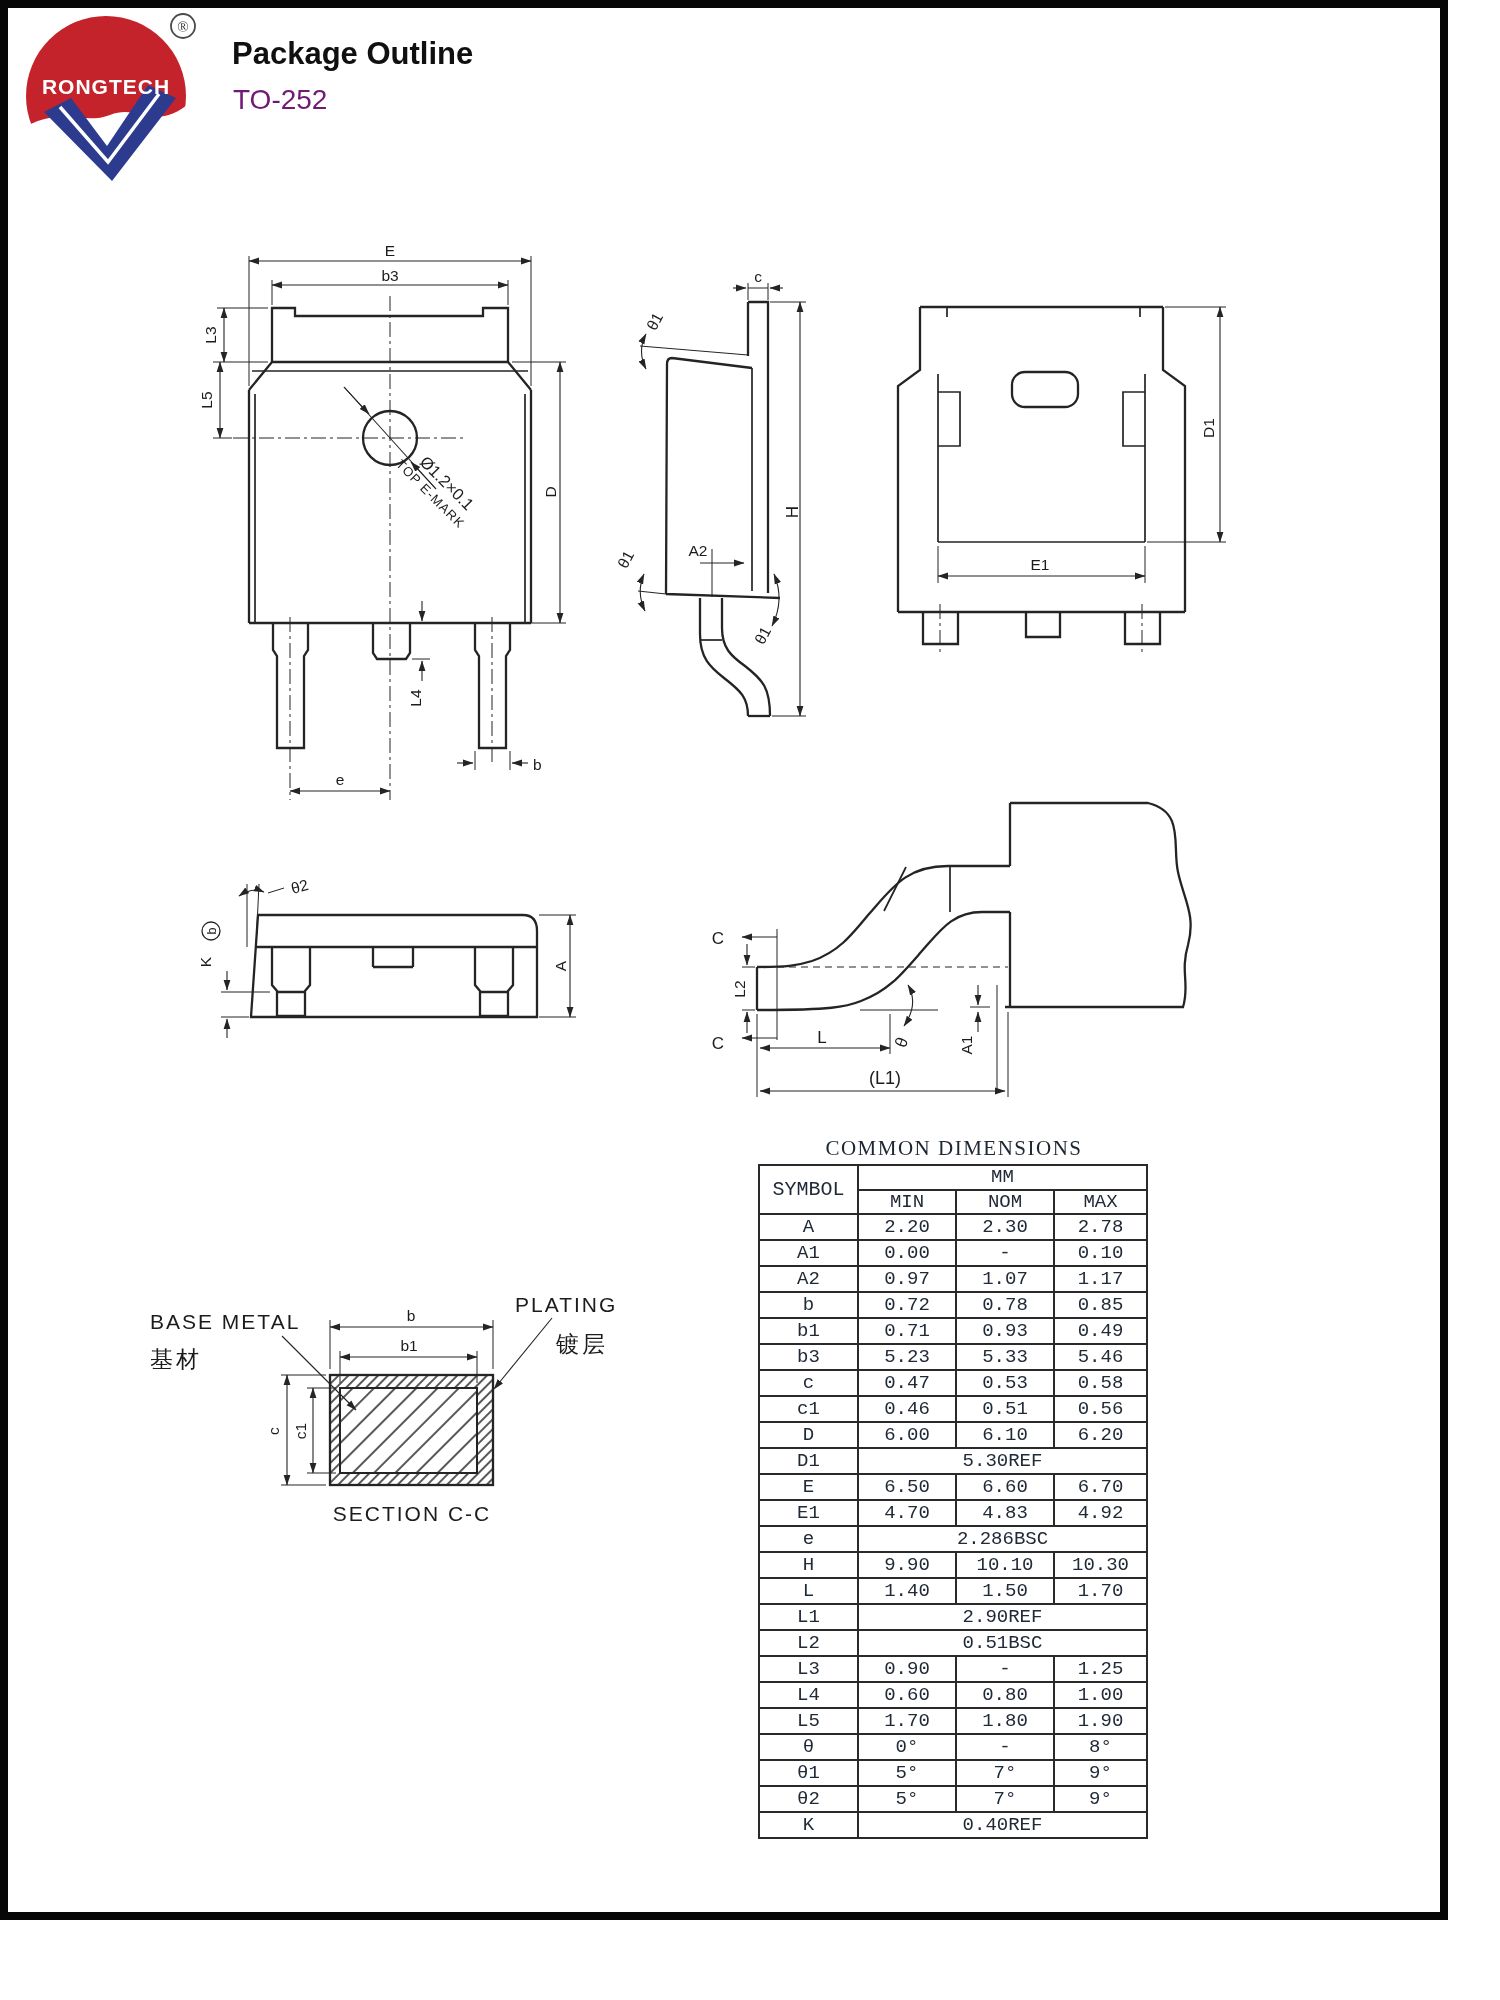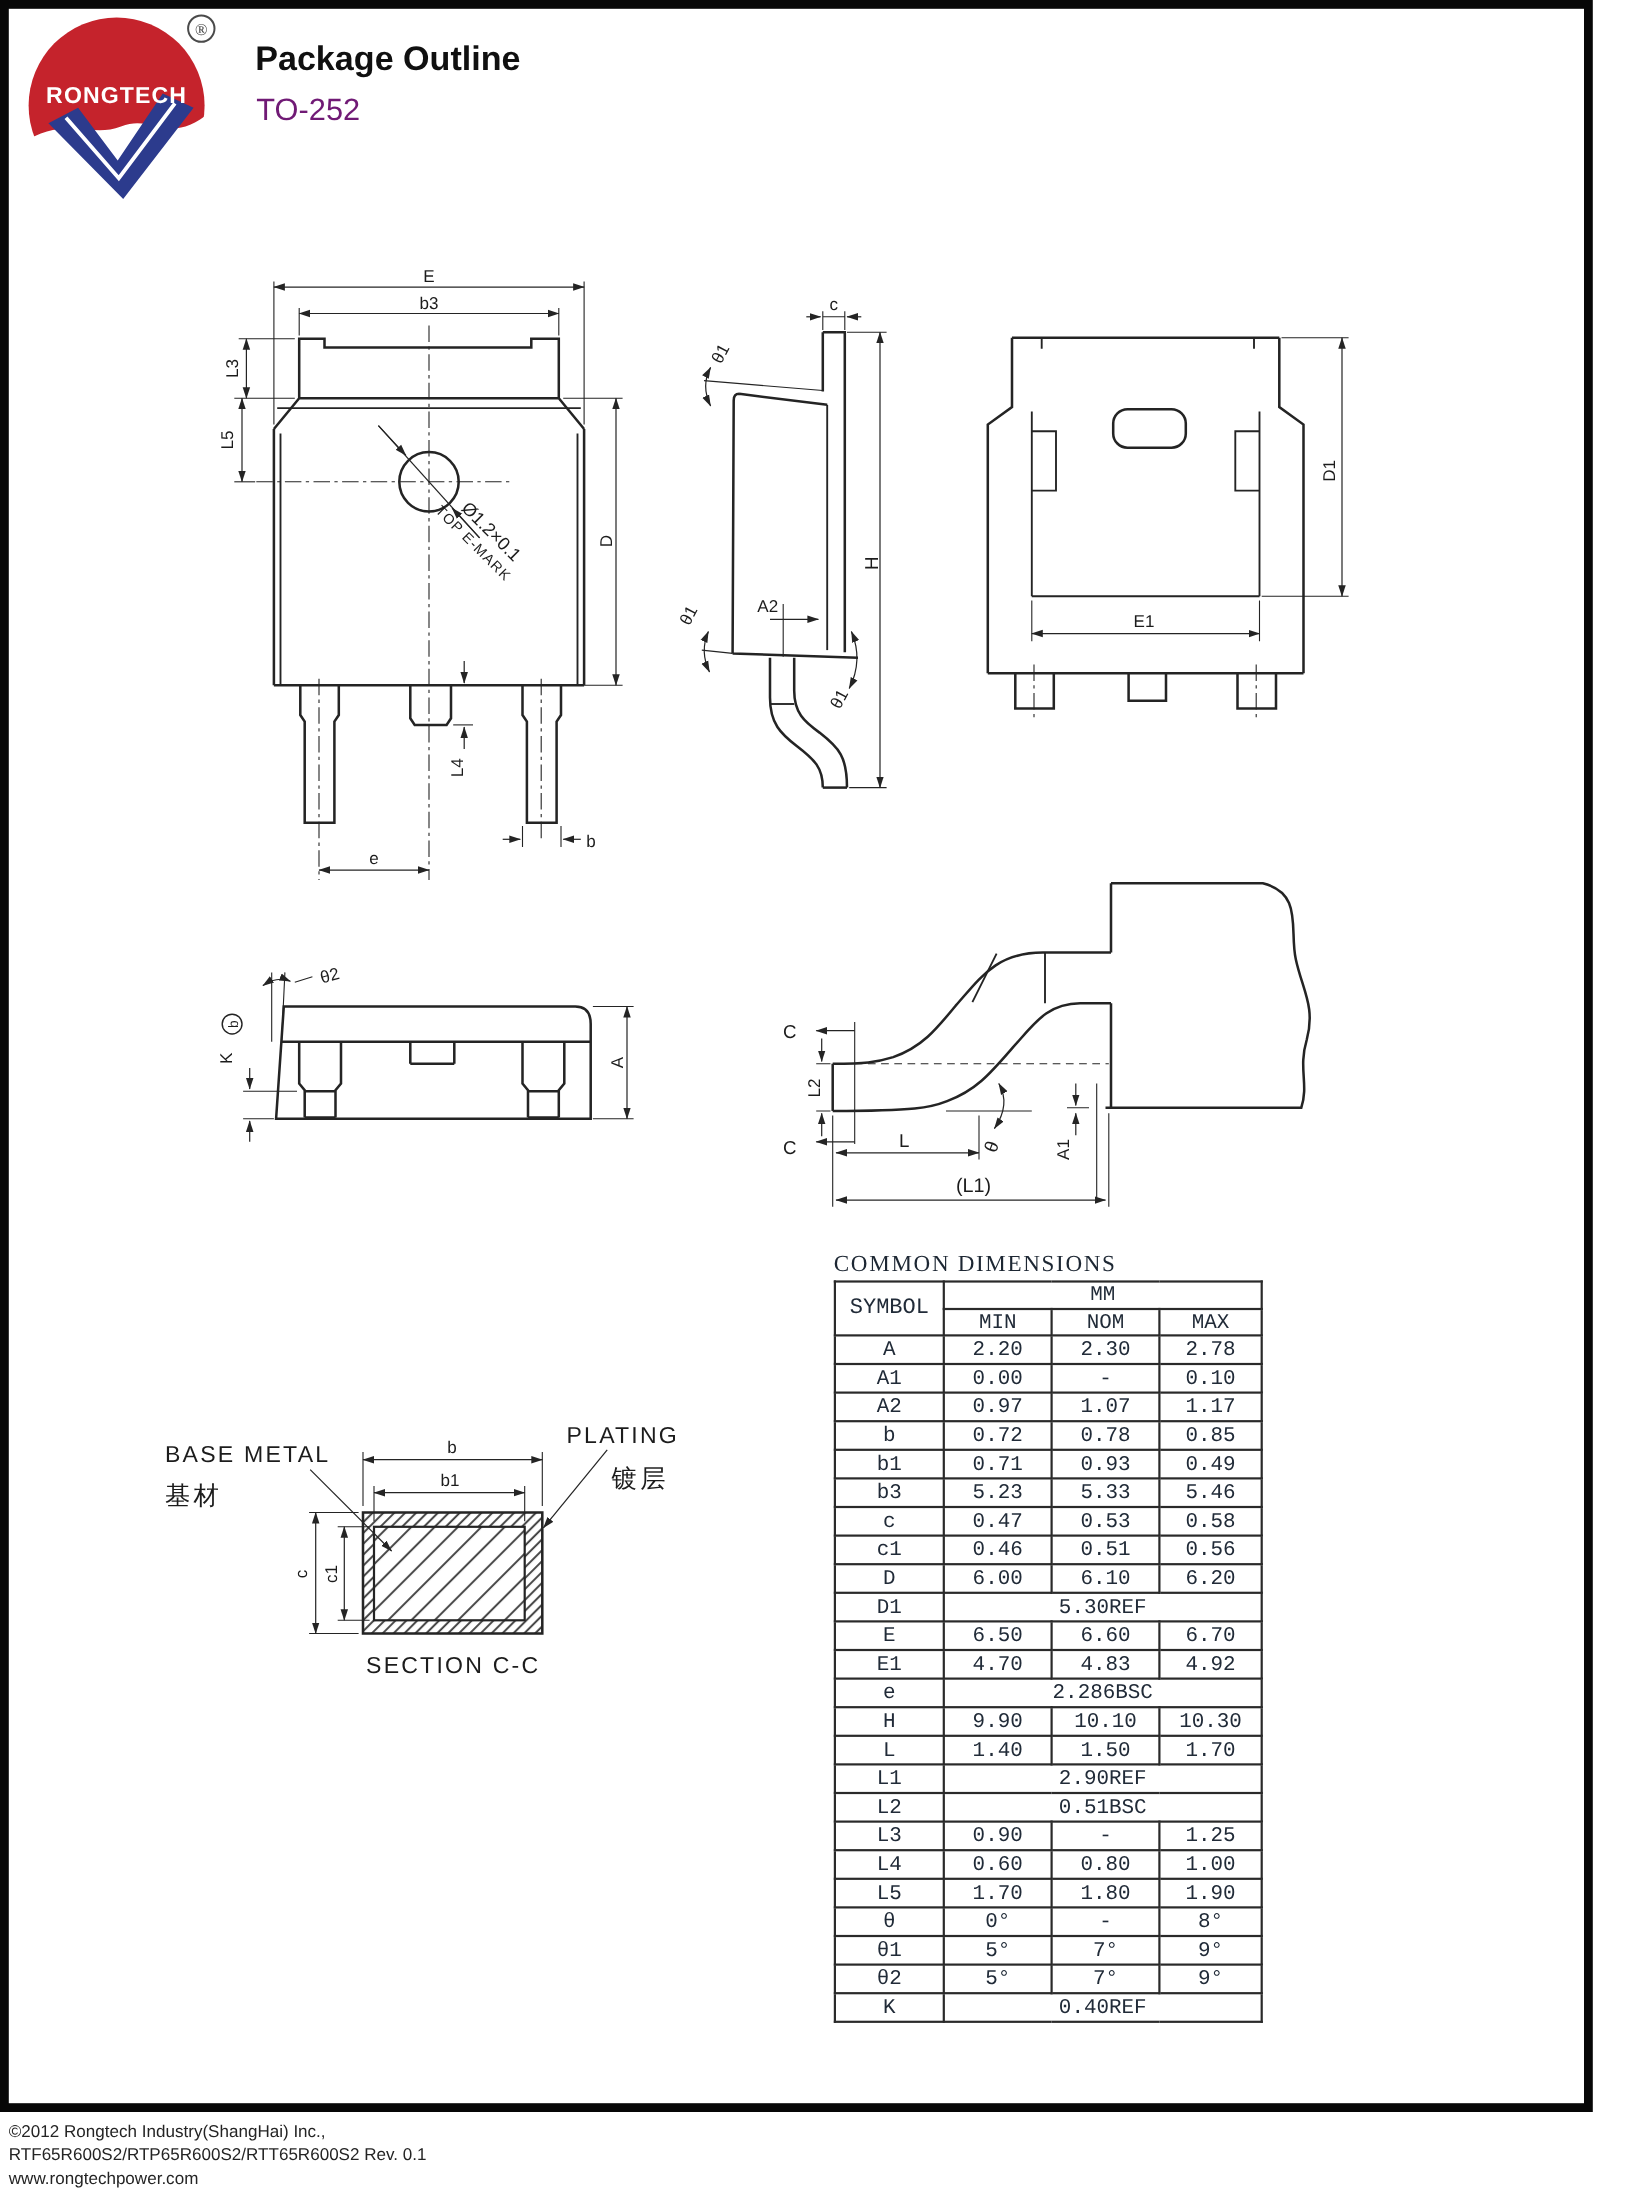--- a/index.html
+++ b/index.html
@@ -20,21 +20,21 @@
   .cl{fill:none;stroke:#242424;stroke-width:1;stroke-dasharray:15 4 3 4;}
   .dash{stroke-dasharray:7 5;}
   text.lbl{font-family:"Liberation Sans",sans-serif;font-size:15.5px;fill:#1c1c1c;}
   text.lbl-md{font-size:17px;}
   text.lbl-lg{font-size:21px;letter-spacing:2px;}
   text.lbl-cn{font-size:23px;letter-spacing:3px;}
   text.mid{text-anchor:middle;}
   
   #table-block{left:758px;top:1136px;width:392px;}
   #table-title{font-family:"Liberation Serif",serif;font-size:21px;letter-spacing:1.5px;
-               color:#1d2733;margin-bottom:3px;}
+               text-align:center;color:#1d2733;margin-bottom:3px;}
   table.dims{border-collapse:collapse;table-layout:fixed;width:388px;
              font-family:Liberation Mono, monospace;font-size:19px;color:#212b38;}
   table.dims th,table.dims td{border:2px solid #2a2a2a;padding:0;text-align:center;
              font-weight:normal;height:24px;line-height:24px;}
   table.dims th.mm-h{height:23px;line-height:23px;margin-left:28px;}
   table.dims th.col-h{height:22px;line-height:22px;}
   table.dims th.sym-h{font-size:20px;}
   
   #footer{left:8px;top:1928px;font-size:15.5px;line-height:21px;color:#242424;}
 </style>
@@ -426,19 +426,14 @@
             <td>9°</td>
           </tr>
           <tr>
             <td>K</td>
             <td colspan="3">0.40REF</td>
           </tr>
         </tbody>
     </table>
   </div>
 
-  <div class="abs" id="footer">
-    <div>©2012 Rongtech Industry(ShangHai) Inc.,</div>
-    <div>RTF65R600S2/RTP65R600S2/RTT65R600S2 Rev. 0.1</div>
-    <div>www.rongtechpower.com</div>
-  </div>
 
 </div>
 
 </body></html>

